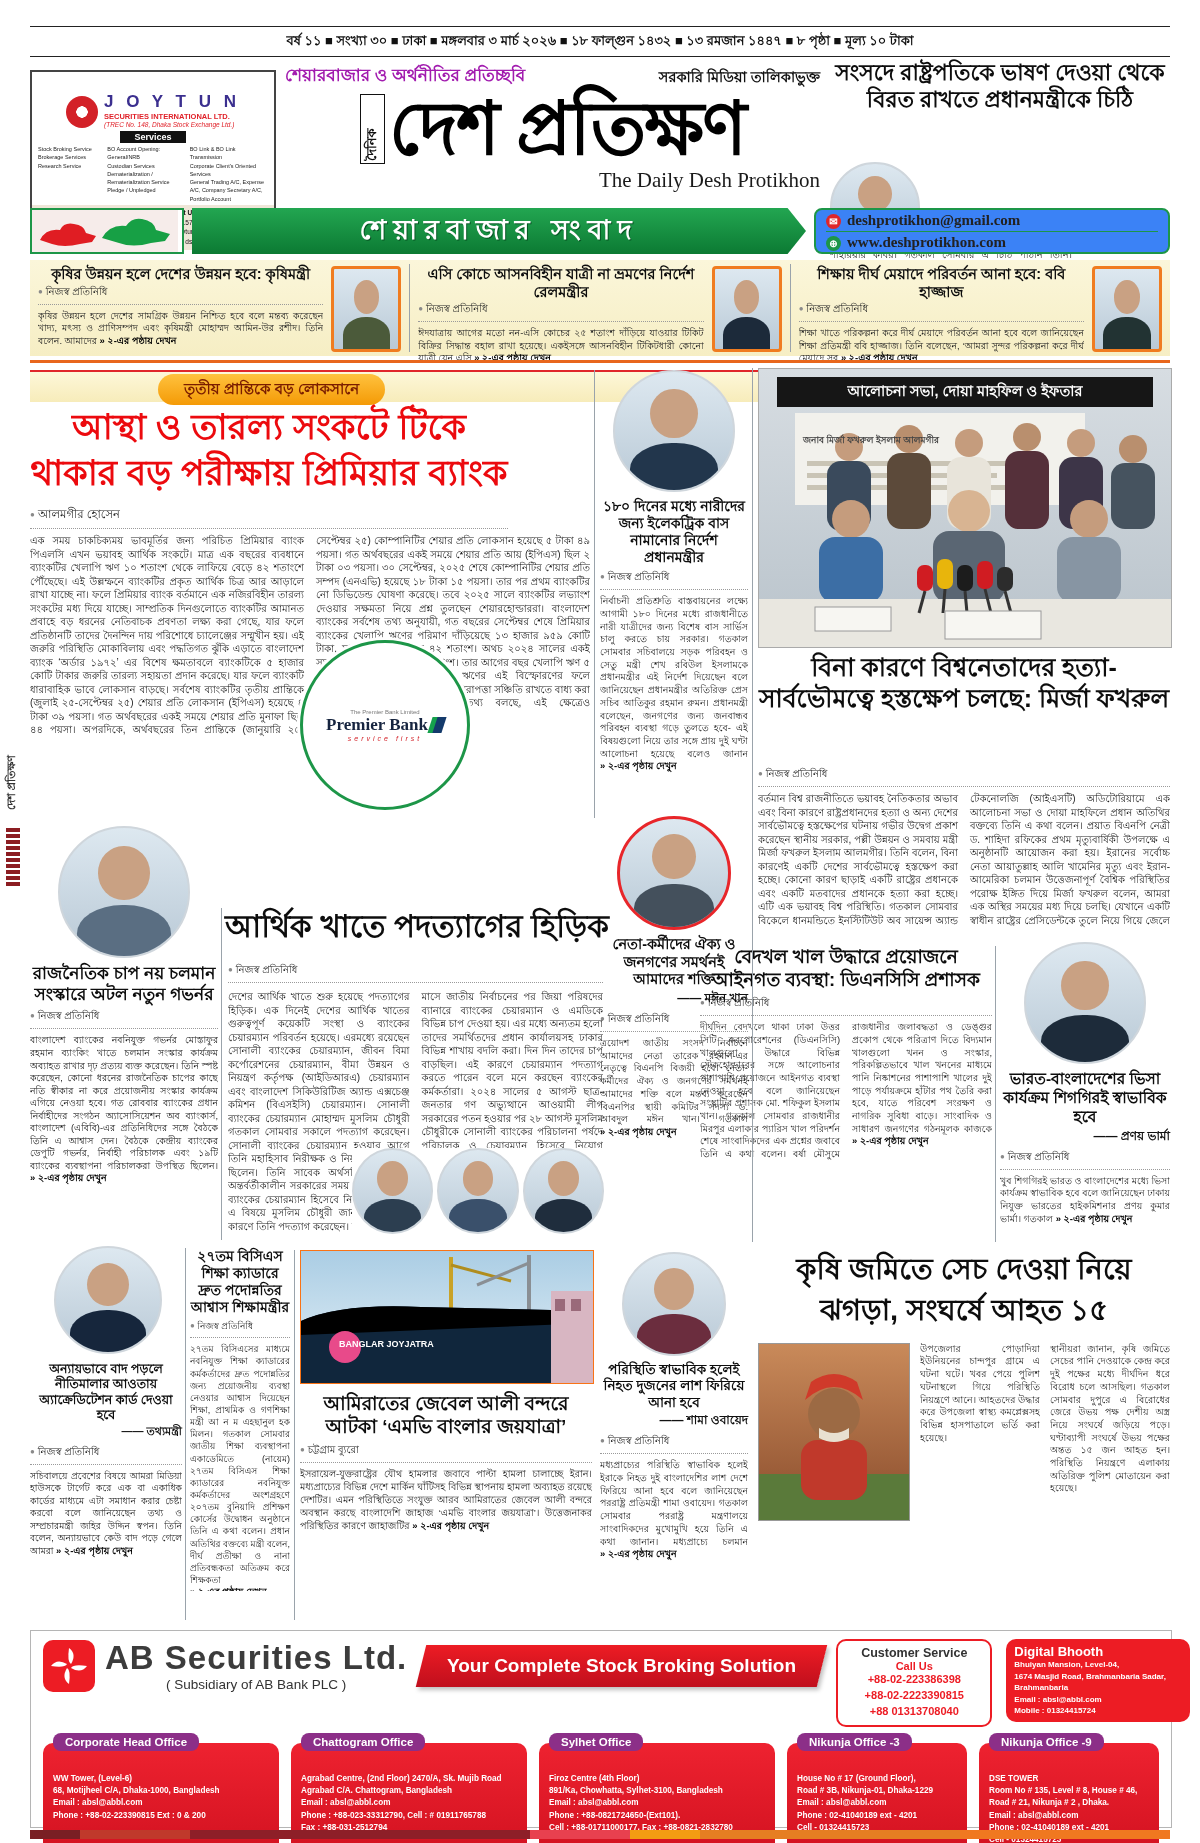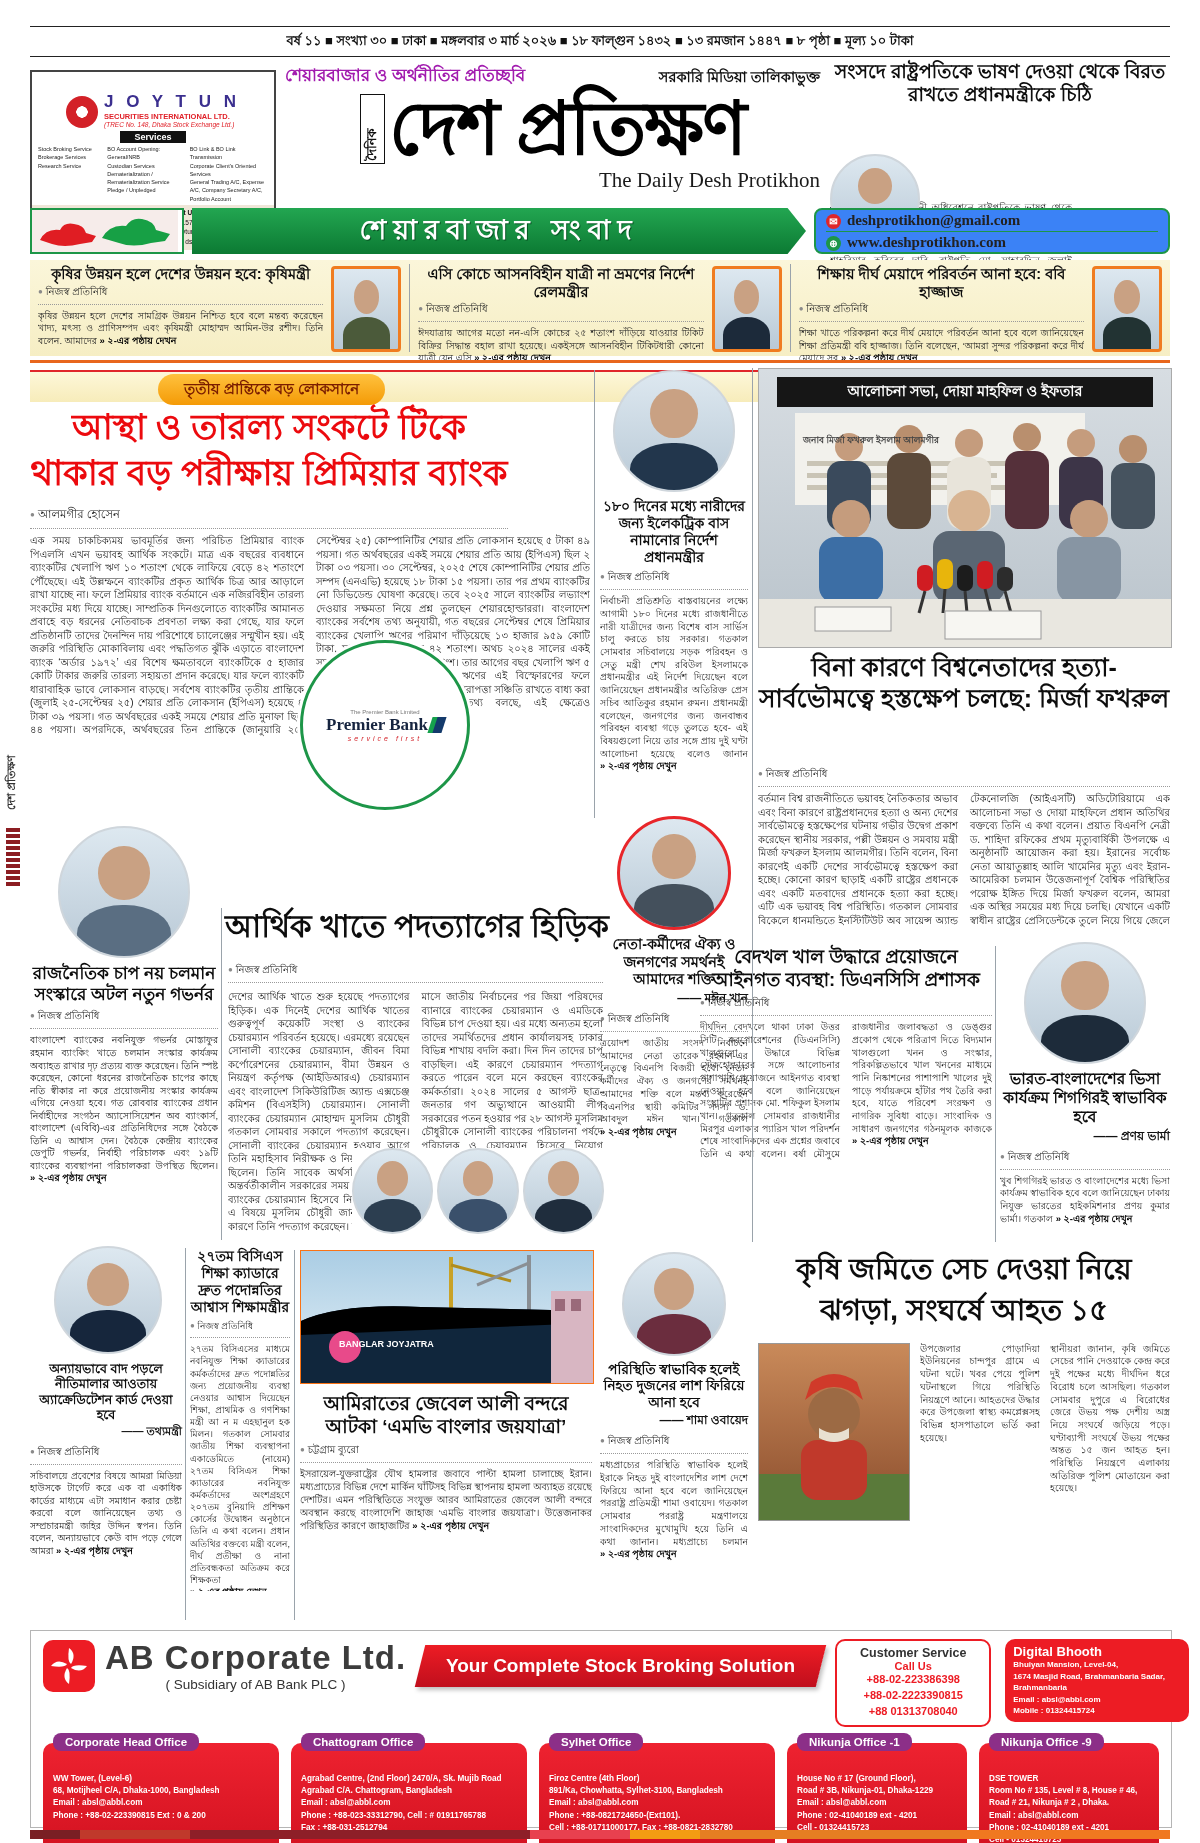--- a/index.html
+++ b/index.html
@@ -136,21 +136,21 @@
       <div style="color:#111;font-weight:bold;font-size:14.5px;">সরকারি মিডিয়া তালিকাভুক্ত</div>
     </div>
     <div style="display:flex;align-items:center;justify-content:center;margin-top:2px;">
       <div class="vert" style="height:64px;font-size:13px;font-weight:bold;margin-right:4px;border:1px solid #111;padding:2px 1px;">দৈনিক</div>
       <div class="mast-title">দেশ প্রতিক্ষণ</div>
     </div>
     <div class="mast-sub" style="text-align:right;margin-top:2px;">The Daily Desh Protikhon</div>
   </div>
 
   <div class="abs" style="left:830px;top:60px;width:340px;height:150px;">
-    <div class="headline" style="font-size:19px;">সংসদে রাষ্ট্রপতিকে ভাষণ দেওয়া থেকে বিরত রাখতে প্রধানমন্ত্রীকে চিঠি</div>
+    <div class="headline" style="font-size:22px;">সংসদে রাষ্ট্রপতিকে ভাষণ দেওয়া থেকে বিরত রাখতে প্রধানমন্ত্রীকে চিঠি</div>
     <div class="avatar a-thin abs" style="right:0;top:48px;width:86px;height:86px;--suit:#24364e;"></div>
     <div class="body" style="margin-top:5px;width:242px;height:94px;font-size:9.8px;">
       <span class="dropcap">স</span><span>ংসদের উদ্বোধনী অধিবেশনে রাষ্ট্রপতিকে ভাষণ থেকে বিরত রাখতে প্রধানমন্ত্রী তারেক রহমান বরাবর চিঠি দিয়েছেন সুপ্রিম কোর্টের আইনজীবী ব্যারিস্টার এ এস এম শাহরিয়ার কবির। গতকাল সোমবার এ চিঠি পাঠান তিনি। শাহরিয়ার কবিরের দাবি, রাষ্ট্রপতি মো. সাহাবুদ্দিন জুলাই গণঅভ্যুত্থানের সময় কোনো পদক্ষেপ</span>
       <span class="jump">» ২-এর পৃষ্ঠায় দেখুন</span>
     </div>
   </div>
 
   <div class="abs" style="left:30px;top:208px;width:1140px;height:46px;display:flex;align-items:stretch;gap:8px;">
     <div style="width:150px;border:2px solid #1d9648;background:#fff;position:relative;overflow:hidden;">
       <svg width="146" height="42" viewBox="0 0 146 42">
@@ -477,21 +477,21 @@
         <svg width="52" height="52" viewBox="0 0 52 52">
           <rect width="52" height="52" rx="10" fill="#ed1c24"></rect>
           <g fill="#fff" transform="translate(26,26)">
             <path d="M0 -18 q8 6 2 16 q-4 -2 -2 -16z"></path>
             <path d="M18 0 q-6 8 -16 2 q2 -4 16 -2z"></path>
             <path d="M0 18 q-8 -6 -2 -16 q4 2 2 16z"></path>
             <path d="M-18 0 q6 -8 16 -2 q-2 4 -16 2z"></path>
           </g>
         </svg>
         <div>
-          <div class="ab-title">AB Corporate Ltd.</div>
+          <div class="ab-title">AB Securities Ltd.</div>
           <div class="ab-sub" style="text-align:center;">( Subsidiary of AB Bank PLC )</div>
         </div>
       </div>
       <div class="ribbon" style="margin-top:6px;flex:none;"><span>Your Complete Stock Broking Solution</span></div>
       <div class="cs-card" style="flex:1;padding:5px 6px;min-width:140px;">
         <div class="t1">Customer Service</div>
         <div class="t2">Call Us</div>
         <div class="cs-num">
             <div class="li">+88-02-223386398</div>
             <div class="li">+88-02-2223390815</div>
@@ -533,21 +533,21 @@
         <div class="label">Sylhet Office</div>
         <div class="lines">
             <div class="li">Firoz Centre (4th Floor)</div>
             <div class="li">891/Ka, Chowhatta, Sylhet-3100, Bangladesh</div>
             <div class="li">Email : absl@abbl.com</div>
             <div class="li">Phone : +88-0821724650-(Ext101).</div>
             <div class="li">Cell : +88-01711000177, Fax : +88-0821-2832780</div>
           </div>
       </div>
       <div class="office" style="flex:1;">
-        <div class="label">Nikunja Office -1</div>
+        <div class="label">Nikunja Office -3</div>
         <div class="lines">
             <div class="li">House No # 17 (Ground Floor),</div>
             <div class="li">Road # 3B, Nikunja-01, Dhaka-1229</div>
             <div class="li">Email : absl@abbl.com</div>
             <div class="li">Phone : 02-41040189 ext - 4201</div>
             <div class="li">Cell - 01324415723</div>
           </div>
       </div>
       <div class="office" style="flex:1;">
         <div class="label">Nikunja Office -9</div>

